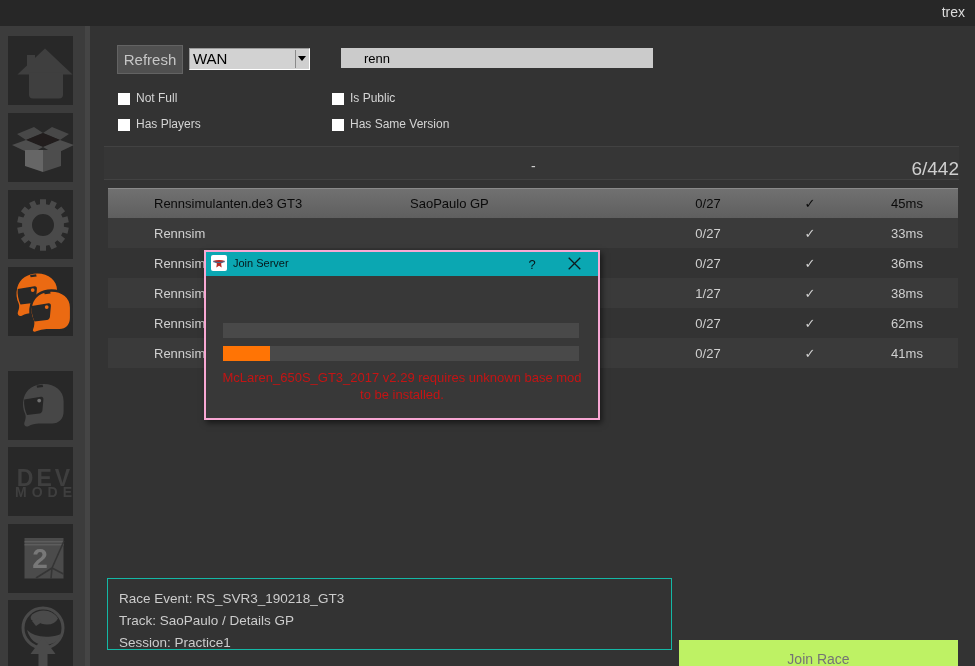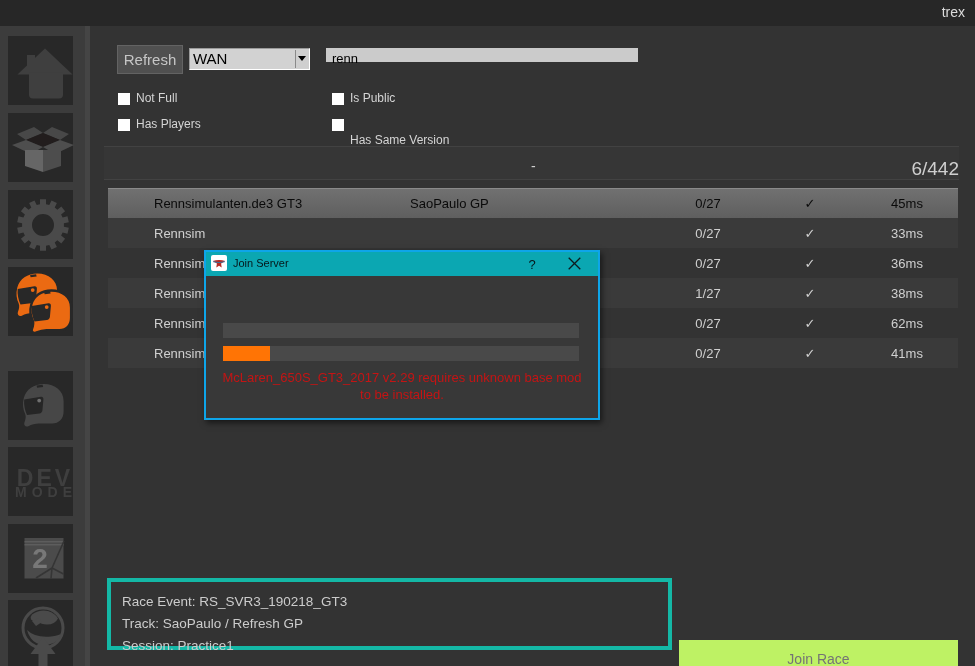--- a/index.html
+++ b/index.html
@@ -15,21 +15,21 @@
 #sidebar { left:0; top:26px; width:90px; height:640px; background:#3c3c3c; }
 #sidebar .edge { position:absolute; left:85px; top:0; width:5px; height:640px; background:#454545; }
 .tile { position:absolute; left:8px; width:65px; height:69px; background:#282828; }
 
 
 #btn-refresh { left:117px; top:45px; width:66px; height:29px; background:#505050; border:1px solid #636363; color:#c6c6c6; font-size:15px; text-align:center; line-height:27px; }
 #combo { left:189px; top:48px; width:121px; height:22px; background:#d2d2d2; border:1px solid #9a9a9a; border-bottom-color:#ffffff; border-right-color:#ffffff; }
 #combo .txt { position:absolute; left:3px; top:1px; color:#000; font-size:15px; }
 #combo .btn { position:absolute; right:0px; top:1px; width:14px; height:18px; background:#cfcfcf; border-left:1px solid #8a8a8a; }
 #combo .btn:after { content:""; position:absolute; left:2px; top:6px; width:0; height:0; border:4.5px solid transparent; border-top:5.5px solid #000; }
-#search { left:326px; top:48px; width:312px; height:14px; background:#cbcbcb; color:#000; font-size:13px; line-height:22px; padding-left:6px; }
+#search { left:341px; top:48px; width:312px; height:20px; background:#cbcbcb; color:#000; font-size:13px; line-height:22px; padding-left:23px; }
 
 .cb { position:absolute; width:12px; height:12px; background:#ffffff; }
 .cblabel { position:absolute; color:#d4d4d4; font-size:12px; }
 
 
 #band { left:104px; top:146px; width:855px; height:34px; background:#363636; border-top:1px solid #424242; border-bottom:1px solid #424242; }
 #band .dash { position:absolute; left:427px; top:11px; color:#cfcfcf; font-size:14px; }
 #band .count { position:absolute; right:0px; top:11px; color:#cfcfcf; font-size:19px; }
 
 
@@ -39,32 +39,32 @@
 .trow.sel { background:linear-gradient(#717171,#5f5f5f); color:#0a0a0a; box-shadow:inset 0 1px 0 #8a8a8a; }
 .trow.alt { background:#3a3a3a; }
 .trow span, .thead span { position:absolute; top:50%; transform:translateY(-50%); white-space:nowrap; }
 .c1 { left:46px; } .c2 { left:302px; }
 .cc { transform:translate(-50%,-50%) !important; }
 .p3 { left:600px; } .p4 { left:702px; } .p5 { left:799px; }
 .thead span { top:12px; }
 .trow span { top:15px; }
 
 
-#dlg { left:204px; top:250px; width:396px; height:170px; border:2px solid #0ea5e9; background:#383838; box-shadow:2px 3px 6px rgba(0,0,0,0.55); }
+#dlg { left:204px; top:250px; width:396px; height:170px; border:2px solid #f9a8d4; background:#383838; box-shadow:2px 3px 6px rgba(0,0,0,0.55); }
 #dlg .title { position:absolute; left:0; top:0; width:392px; height:24px; background:#0ba7b2; }
 #dlg .ticon { position:absolute; left:5px; top:3px; width:16px; height:16px; background:#fff; border-radius:2px; }
 #dlg .ttxt { position:absolute; left:27px; top:5px; color:#06161a; font-size:11px; }
 #dlg .q { position:absolute; left:318px; top:5px; color:#06161a; font-size:13px; width:16px; text-align:center; }
 #dlg .x { position:absolute; left:359px; top:4px; width:18px; text-align:center; }
 #dlg .bar { position:absolute; left:17px; width:356px; height:15px; background:#494949; }
 #dlg .fill { position:absolute; left:0; top:0; width:47px; height:15px; background:#ff7405; }
 #dlg .err { position:absolute; left:0; top:117px; width:392px; text-align:center; color:#c41414; font-size:13px; line-height:17px; }
 
 
-#infobox { left:107px; top:578px; width:565px; height:72px; border:4px solid #14b8a6; color:#cccccc; font-size:13.5px; }
+#infobox { left:107px; top:578px; width:565px; height:72px; border:1px solid #14b8a6; color:#cccccc; font-size:13.5px; }
 #infobox div { position:absolute; left:11px; }
 #join { left:679px; top:622px; width:279px; height:38px; background:#bef264; color:#747474; font-size:14px; text-align:center; line-height:38px;margin-top:18px; }
 </style>
 </head>
 <body>
 <div class="abs" id="topbar">
     <div class="user">trex</div>
   </div>
 <div class="abs" id="sidebar">
   <div class="edge"></div>
@@ -153,21 +153,21 @@
   </div>
 <div class="abs" id="search">renn</div>
 
 <div class="cb" style="left:118px; top:93px;"></div>
 <div class="cblabel" style="left:136px; top:91px;">Not Full</div>
 <div class="cb" style="left:118px; top:119px;"></div>
 <div class="cblabel" style="left:136px; top:117px;">Has Players</div>
 <div class="cb" style="left:332px; top:93px;"></div>
 <div class="cblabel" style="left:350px; top:91px;">Is Public</div>
 <div class="cb" style="left:332px; top:119px;"></div>
-<div class="cblabel" style="left:350px; top:117px;margin-top:16px;">Has Same Version</div>
+<div class="cblabel" style="left:350px; top:117px;">Has Same Version</div>
 
 <div class="abs" id="band">
     <span class="dash">-</span>
     <span class="count">6/442</span>
   </div>
 
 <div class="abs" id="tbl">
   <div class="trow sel">
       <span class="c1">Rennsimulanten.de3 GT3</span>
       <span class="c2">SaoPaulo GP</span>
@@ -224,16 +224,16 @@
   </div>
   <div class="bar" style="top:71px;"></div>
   <div class="bar" style="top:94px;">
       <div class="fill"></div>
     </div>
   <div class="err">McLaren_650S_GT3_2017 v2.29 requires unknown base mod<br>to be installed.</div>
 </div>
 
 <div class="abs" id="infobox">
   <div style="top:12px;">Race Event: RS_SVR3_190218_GT3</div>
-  <div style="top:34px;">Track: SaoPaulo / Refresh GP</div>
+  <div style="top:34px;">Track: SaoPaulo / Details GP</div>
   <div style="top:56px;">Session: Practice1</div>
 </div>
 <div class="abs" id="join">Join Race</div>
 
 </body></html>

